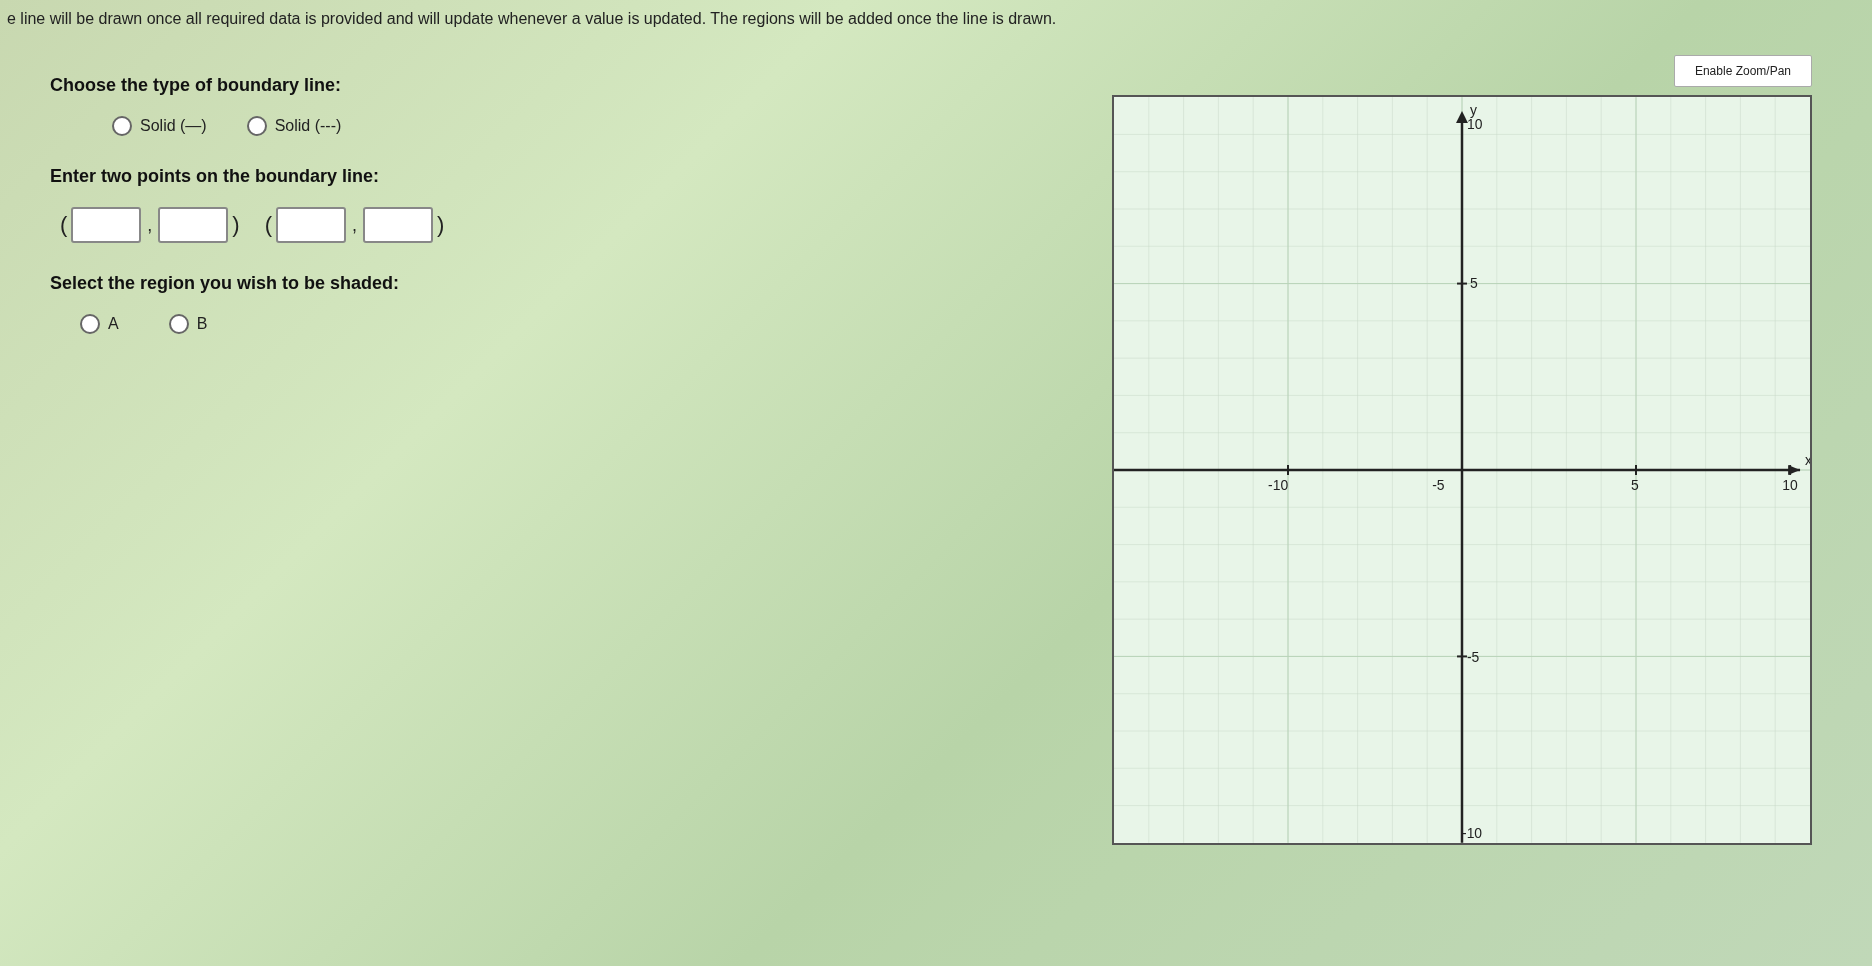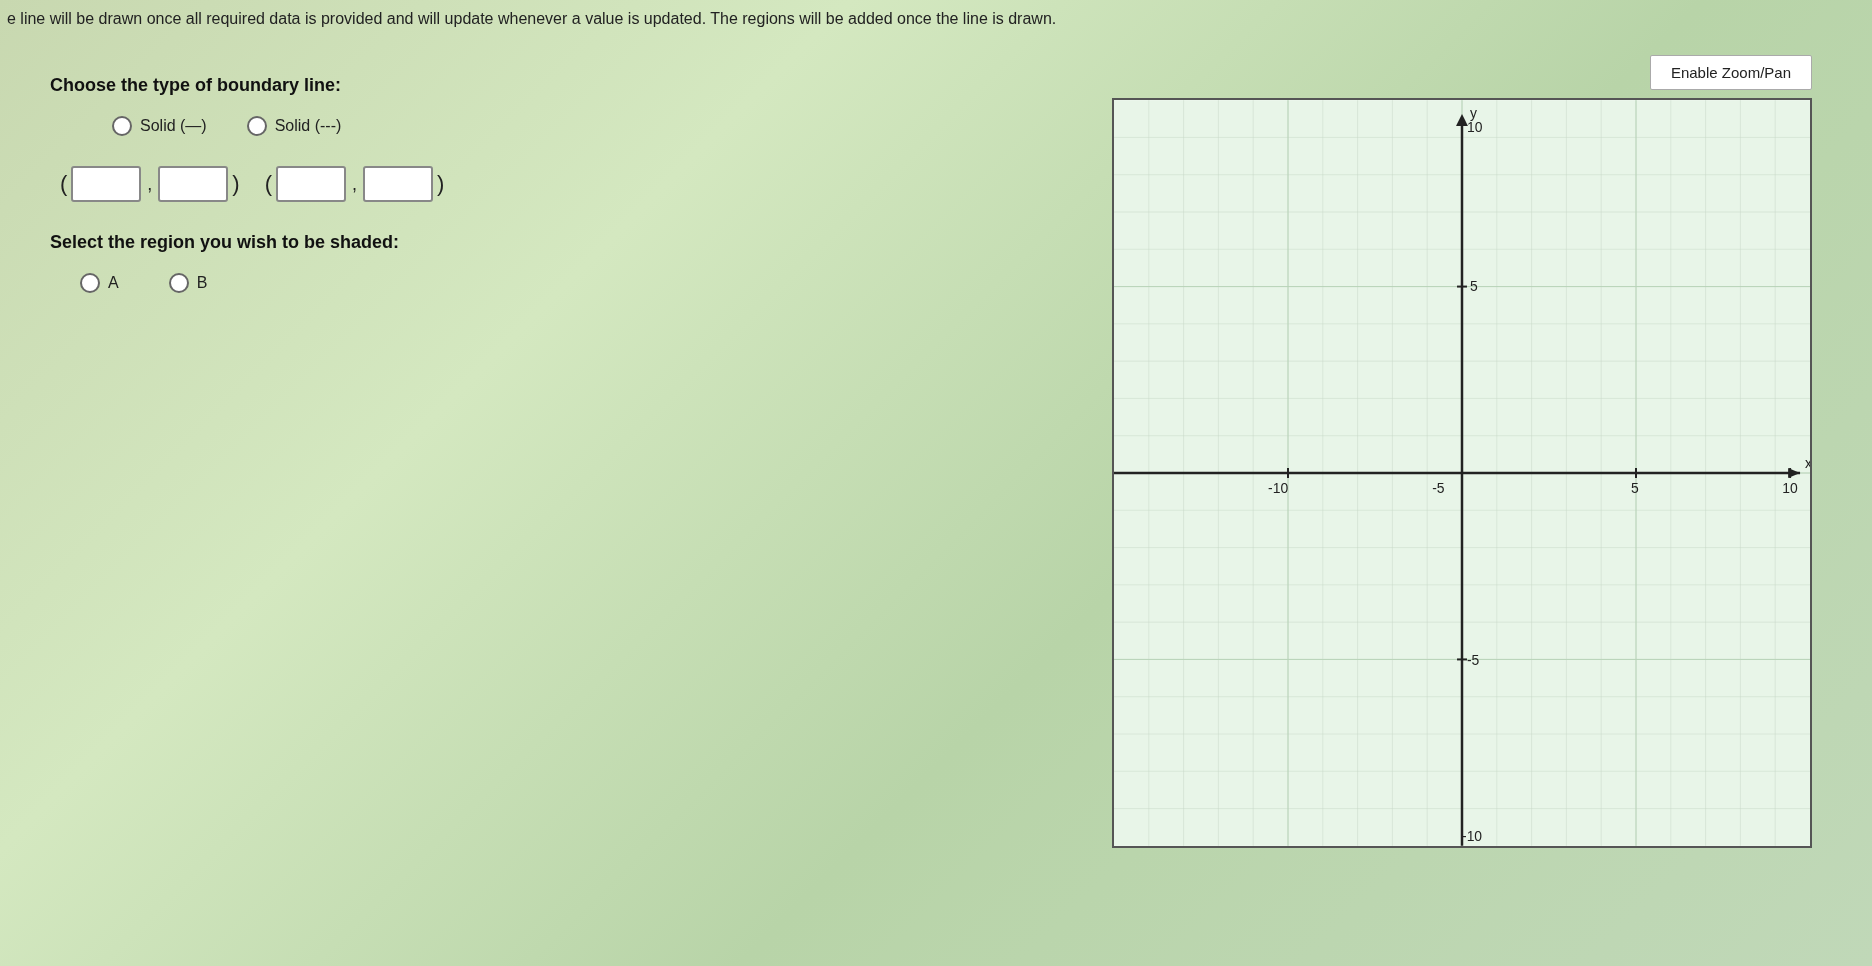--- a/index.html
+++ b/index.html
@@ -130,21 +130,21 @@
       display: flex;
       flex-direction: column;
       align-items: flex-end;
       padding-right: 40px;
     }
 
     .enable-zoom-btn {
       border: 1px solid #aaa;
       background: white;
       padding: 8px 20px;
-      font-size: 15px;
+      font-size: 12px;
       cursor: pointer;
       border-radius: 2px;
       margin-bottom: 8px;
       color: #222;
     }
 
     .graph-wrapper {
       position: relative;
       width: 700px;
       height: 750px;
@@ -191,20 +191,21 @@
           <span>Solid (—)</span>
         </label>
         <label class="radio-option">
           <span class="radio-circle"></span>
           <span>Solid (---)</span>
         </label>
       </div>
     </div>
 
     <div class="points-section">
+      <div class="section-title">Enter two points on the boundary line:</div>
       <div class="points-inputs">
         <span class="paren">(</span>
         <input class="coord-input" type="text" style="">
         <span class="dot-sep">,</span>
         <input class="coord-input" type="text" style="">
         <span class="paren">)</span>
         <span style="margin: 0 6px;">&nbsp;</span>
         <span class="paren">(</span>
         <input class="coord-input" type="text" style="">
         <span class="dot-sep">,</span>

